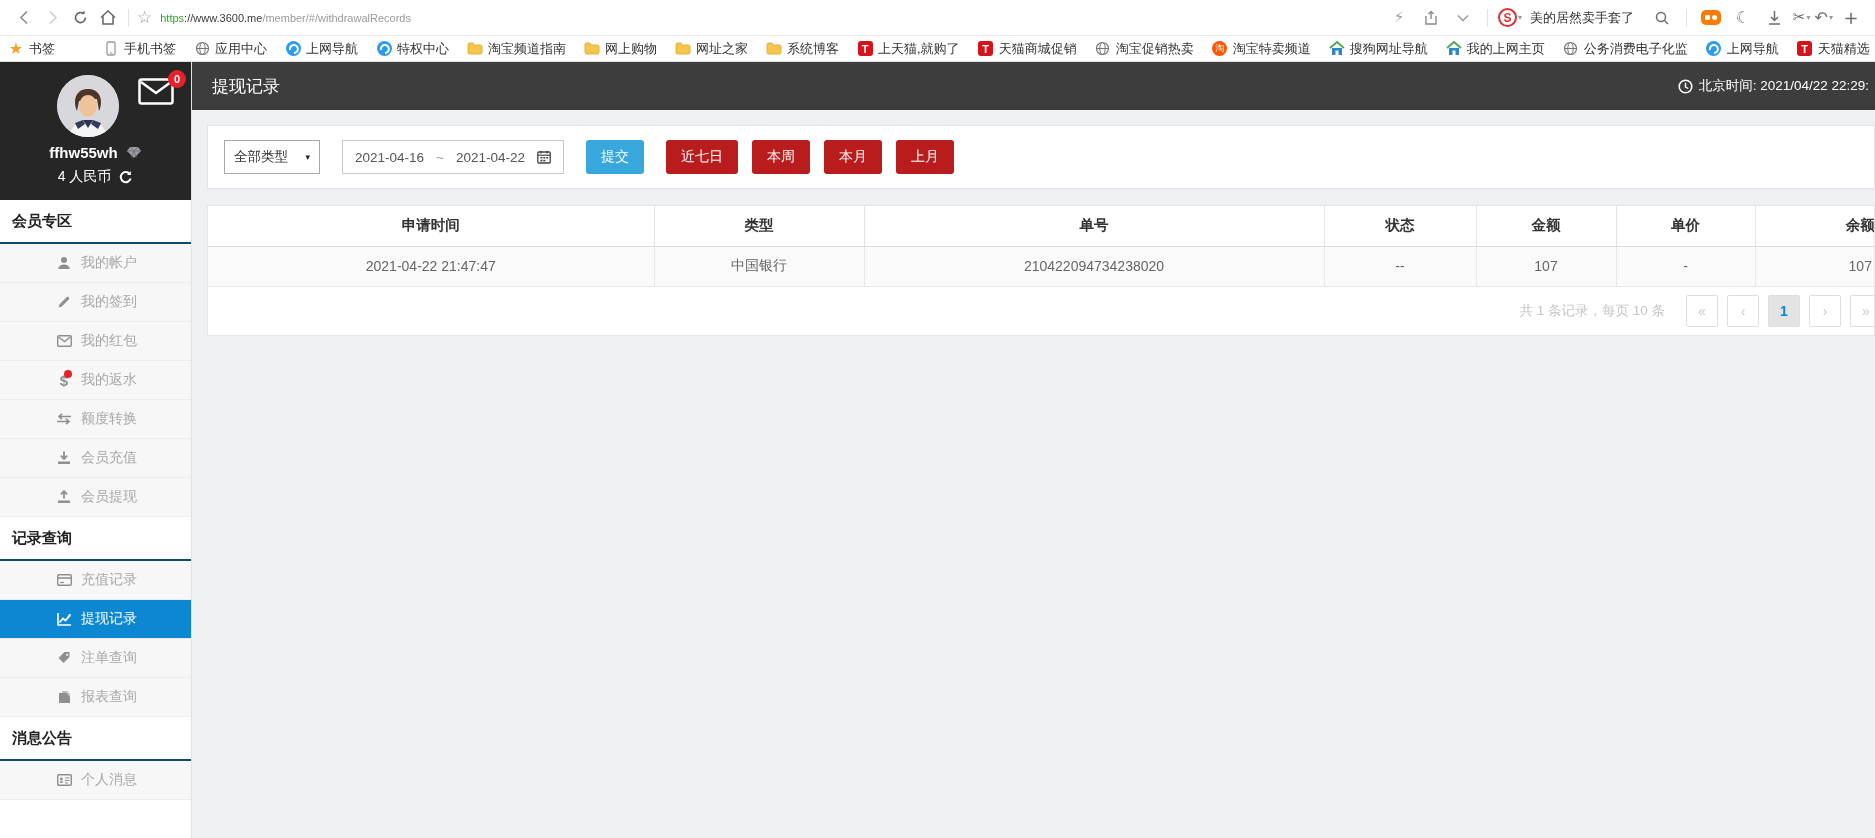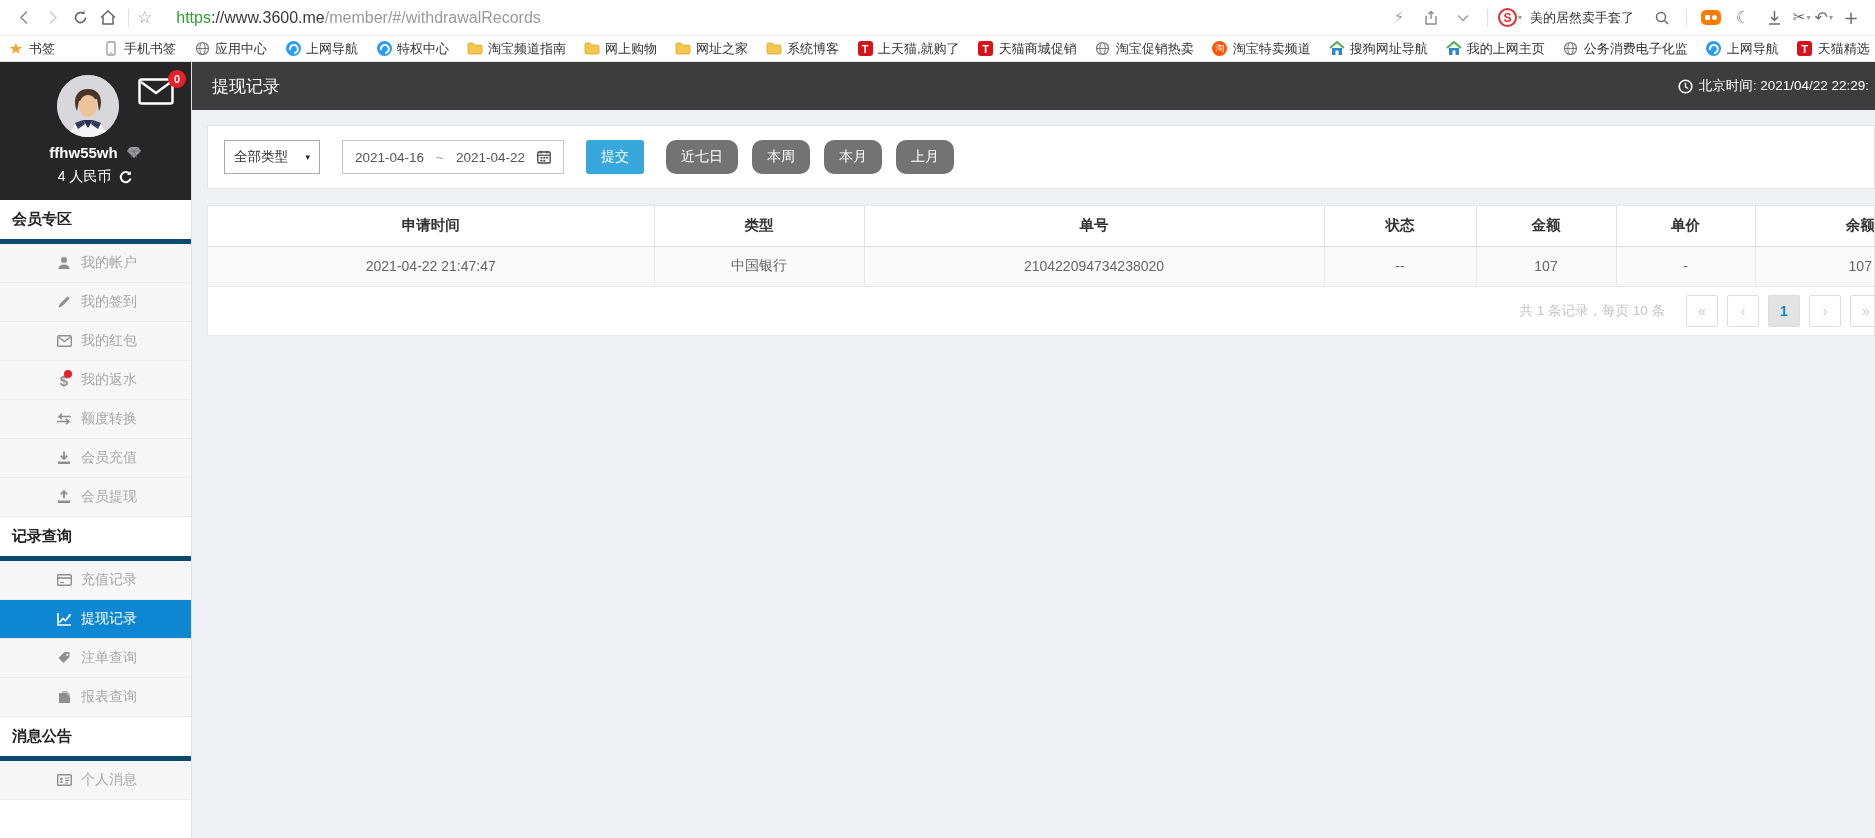--- a/index.html
+++ b/index.html
@@ -3,21 +3,21 @@
 <meta charset="utf-8">
 <style>
   *{margin:0;padding:0;box-sizing:border-box;}
   html,body{width:1875px;height:838px;overflow:hidden;background:#eef0f3;
     font-family:"Liberation Sans","DejaVu Sans",sans-serif;}
   
   .addr-bar{height:36px;background:#fff;display:flex;align-items:center;padding:0 10px;border-bottom:1px solid #ececec;}
   .nav-ic{width:28px;height:28px;display:flex;align-items:center;justify-content:center;cursor:pointer;}
   .v-div{width:1px;height:18px;background:#e2e2e2;margin:0 6px;}
   .url-zone{flex:1;display:flex;align-items:center;min-width:0;margin-left:2px;}
-  .url-text{font-size:16px;margin-left:24px;white-space:nowrap;overflow:hidden;}
+  .url-text{font-size:11px;margin-left:8px;white-space:nowrap;overflow:hidden;}
   .url-scheme{color:#2fa52f;}
   .url-host{color:#3a3a3a;}
   .url-path{color:#9a9a9a;}
   .addr-right{display:flex;align-items:center;gap:4px;}
   .glyph{font-family:"DejaVu Sans",sans-serif;font-size:15px;color:#6d6d6d;line-height:1;}
   .glyph.dim{color:#9a9a9a;}
   .mini-caret{font-size:8px;color:#9a9a9a;margin-left:1px;}
   .s-logo{width:19px;height:19px;border-radius:50%;border:2px solid #e03131;color:#e03131;
     display:flex;align-items:center;justify-content:center;font-weight:bold;font-size:12px;background:#fff;}
   .ext-text{font-size:13px;color:#333;margin:0 10px 0 4px;white-space:nowrap;}
@@ -39,21 +39,21 @@
   .sidebar{width:192px;flex:0 0 192px;background:#fff;border-right:1px solid #e2e2e2;overflow:hidden;}
   .user-panel{height:138px;background:#262626;position:relative;color:#fff;}
   .avatar{position:absolute;left:57px;top:13px;width:62px;height:62px;border-radius:50%;overflow:hidden;background:#d8d8dc;}
   .mail-wrap{position:absolute;left:138px;top:16px;}
   .badge{position:absolute;top:-8px;right:-12px;background:#e62129;color:#fff;border-radius:50%;
     width:18px;height:18px;display:flex;align-items:center;justify-content:center;font-size:11px;font-weight:bold;}
   .uname-row{position:absolute;left:0;right:0;top:82px;display:flex;align-items:center;justify-content:center;gap:8px;
     font-size:15px;font-weight:bold;}
   .bal-row{position:absolute;left:0;right:0;top:106px;display:flex;align-items:center;justify-content:center;gap:8px;font-size:14px;}
   .sec-head{height:44px;display:flex;align-items:center;padding-left:12px;font-size:15px;font-weight:bold;color:#222;
-    background:#fff;border-bottom:5px solid #0c4a6e;}
+    background:#fff;border-bottom:2px solid #0c4a6e;}
   .side-item{height:39px;display:flex;align-items:center;padding-left:56px;gap:9px;background:#f7f7f7;
     border-bottom:1px solid #ececec;color:#a8a8a8;font-size:14px;cursor:pointer;position:relative;}
   .side-item .sic{width:16px;height:14px;display:flex;align-items:center;justify-content:center;color:#8f8f8f;flex:0 0 auto;}
   .side-item.active{background:#0e87d3;color:#fff;}
   .side-item.active .sic{color:#fff;}
   .dot-red{position:absolute;left:64px;top:9px;width:8px;height:8px;background:#e62129;border-radius:50%;}
   .dollar-txt{font-weight:bold;font-size:15px;}
   
   .main{flex:1;display:flex;flex-direction:column;min-width:0;}
   .page-head{height:48px;background:#3d3d3d;display:flex;align-items:center;color:#fff;padding:0 6px 0 20px;}
@@ -63,21 +63,21 @@
   .filter-panel{background:#fff;border:1px solid #e4e4e4;height:64px;display:flex;align-items:center;gap:22px;padding:0 16px;}
   .sel-box{width:96px;height:34px;border:1px solid #a9a9a9;background:#fff;display:flex;align-items:center;
     justify-content:space-between;padding:12px 9px;font-size:13.5px;color:#333;cursor:pointer;}
   .sel-caret{font-size:9px;color:#222;font-family:"DejaVu Sans",sans-serif;}
   .date-box{height:34px;border:1px solid #c7c7c7;background:#fff;display:flex;align-items:center;gap:12px;
     padding:0 12px;font-size:13.5px;color:#555;cursor:text;}
   .tilde{color:#999;}
   .btn{height:34px;border:none;border-radius:3px;color:#fff;font-size:14px;padding:15px 15px;cursor:pointer;
     font-family:inherit;display:flex;align-items:center;}
   .btn.blue{background:#38a7db;}
-  .btn.gold{background:#737373;border-radius:10px;}
+  .btn.gold{background:#b91c1c;}
   .btn-row{display:flex;gap:14px;}
   .table-panel{background:#fff;border:1px solid #e6e6e6;margin-top:16px;overflow:hidden;}
   table{border-collapse:collapse;table-layout:fixed;width:1757px;}
   th{height:40px;font-size:14.5px;color:#333;font-weight:bold;background:#fff;
     border-right:1px solid #e3e3e3;border-bottom:1px solid #dcdcdc;text-align:center;margin-top:36px;}
   td{height:40px;font-size:14px;color:#666;background:#fafafa;
     border-right:1px solid #e8e8e8;border-bottom:1px solid #e6e6e6;text-align:center;}
   th:last-child,td:last-child{border-right:none;}
   .pag-row{height:48px;display:flex;align-items:center;justify-content:flex-end;gap:9px;padding-right:0;}
   .pag-sum{color:#c5c5c5;font-size:13.5px;margin-right:12px;}

